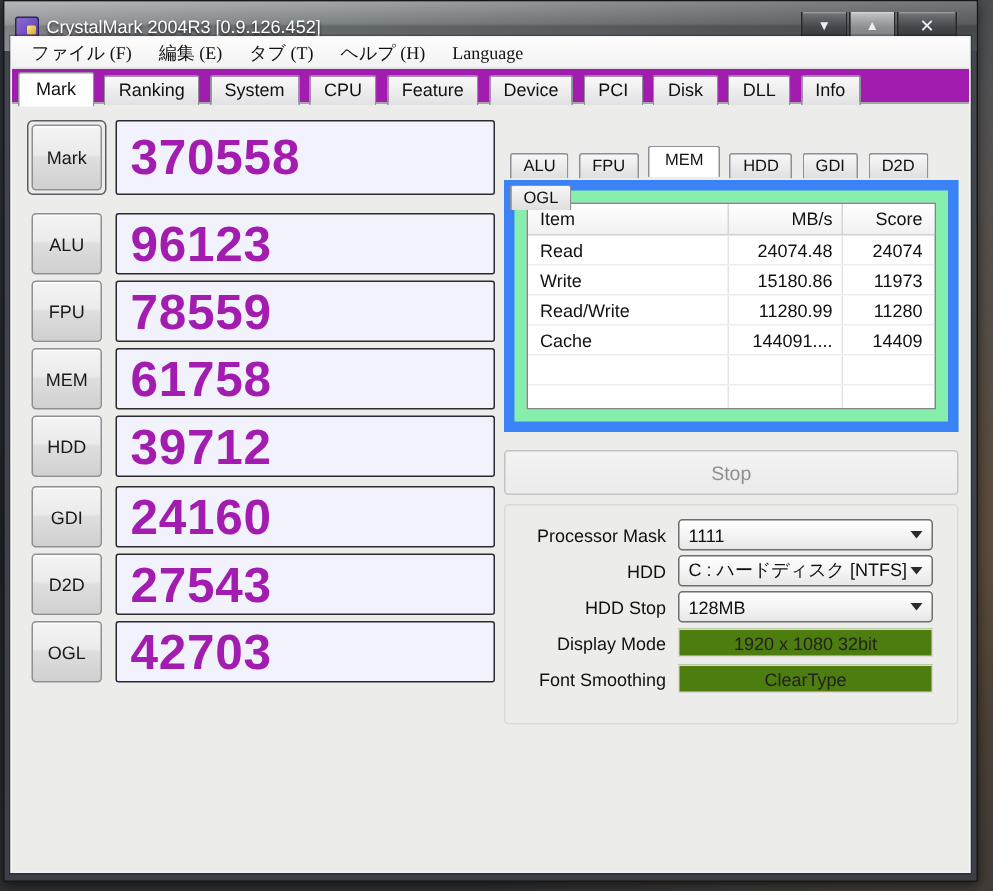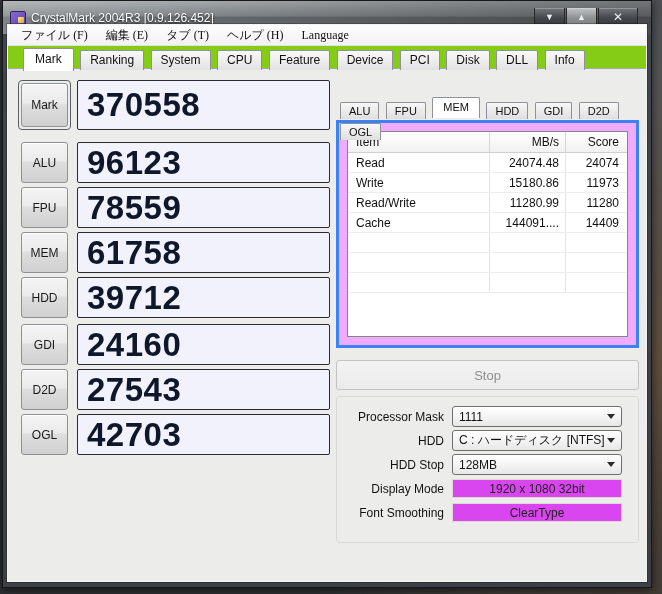--- a/index.html
+++ b/index.html
@@ -54,21 +54,21 @@
     background:#ecedeb; border:1px solid #f4f4f4;
     box-shadow:0 0 0 1px rgba(0,0,0,.25);
   }
   .menubar {
     height:21px; display:flex; align-items:center; padding-left:4px;
     background:linear-gradient(180deg,#fdfdfd,#f2f2f2);
     border-bottom:1px solid #e2e2e2; font-size:12px; color:#111;font-family:Liberation Serif, serif;
   }
   .menu-item { padding:2px 9px; white-space:nowrap; }
 
-  .tabstrip { height:23px; position:relative; padding:2px 0 0 15px; background:#84cc16; }
+  .tabstrip { height:23px; position:relative; padding:2px 0 0 4px; background:#a21caf; }
   .tabstrip::after {
     content:""; position:absolute; left:0; right:0; bottom:0; height:1px; background:#a8a8a8; z-index:1;
   }
   .tab {
     display:inline-block; position:relative; top:1px; z-index:2;
     padding:2px 9px 3px; margin-right:2px; font-size:12px; color:#111;
     border:1px solid #8e9196; border-bottom:none; border-radius:2px 2px 0 0;
     background:linear-gradient(180deg,#f9f9f9,#e2e2e4); text-align:center; min-width:34px;
   }
   .tab.active {
@@ -91,36 +91,36 @@
     box-shadow:inset 0 1px 0 #fff;
   }
   .mark-outer {
     width:53px; border:1px solid #5a5d61; border-radius:4px; padding:2px;
     background:#ecedeb; display:flex;
   }
   .mark-outer .bench-btn { width:100%; }
   .score-box {
     flex:1; display:flex; align-items:center; padding-left:9px;
     background:#f2f2fc; border:1px solid #2a2a30; border-radius:2px;
-    font-size:33px; font-weight:bold; color:#0f172a; letter-spacing:0.5px;
+    font-size:33px; font-weight:bold; color:#a21caf; letter-spacing:0.5px;
   }
 
   
   .right-panel { position:absolute; left:328px; top:28px; width:303px; }
   .subtabstrip { height:21px; padding-left:4px; position:relative; z-index:2; }
   .subtab {
     display:inline-block; position:relative; top:2px; z-index:2;
     padding:2px 8px 2px; margin-right:2px; font-size:11px; color:#111;
     border:1px solid #8e9196; border-bottom:none; border-radius:2px 2px 0 0;
     background:linear-gradient(180deg,#f7f7f7,#dfdfdf); min-width:24px; text-align:center;
   }
   .subtab.active { top:-2px; z-index:4; background:#ffffff; padding:3px 10px 5px; }
   .tabpage {
-    position:relative; z-index:1; border:3px solid #3b82f6; background:#f0abfc;
-    height:228px; padding:8px;
+    position:relative; z-index:1; border:7px solid #3b82f6; background:#86efac;
+    height:168px; padding:8px;
   }
   .listview {
     height:100%; background:#fff; border:1px solid #83878c;
     display:flex; flex-direction:column; font-size:12px; color:#111; overflow:hidden;
   }
   .lv-header {
     display:flex; height:21px; align-items:center; flex:none;
     background:linear-gradient(180deg,#ffffff,#f1f1f1);
     border-bottom:1px solid #cfcfcf;
   }
@@ -152,21 +152,21 @@
     background:linear-gradient(180deg,#ffffff,#f3f3f3 55%,#e7e7e7);
     box-shadow:inset 0 1px 0 #fff; overflow:hidden; white-space:nowrap;
   }
   .dd-arrow {
     margin-left:auto; width:0; height:0; flex:none;
     border-left:4px solid transparent; border-right:4px solid transparent;
     border-top:5px solid #2b2b2b;
   }
   .readonly-field {
     height:19px; display:flex; align-items:center; justify-content:center;
-    border:1px solid #ddd9d2; background:#d946ef; font-size:12px; color:#222;
+    border:1px solid #ddd9d2; background:#4d7c0f; font-size:12px; color:#222;
   }
 </style>
 </head>
 <body>
 
 <div class="window">
 
   <div class="titlebar">
     <span class="app-icon"></span>
     <span class="title-text">CrystalMark 2004R3 [0.9.126.452]</span>

